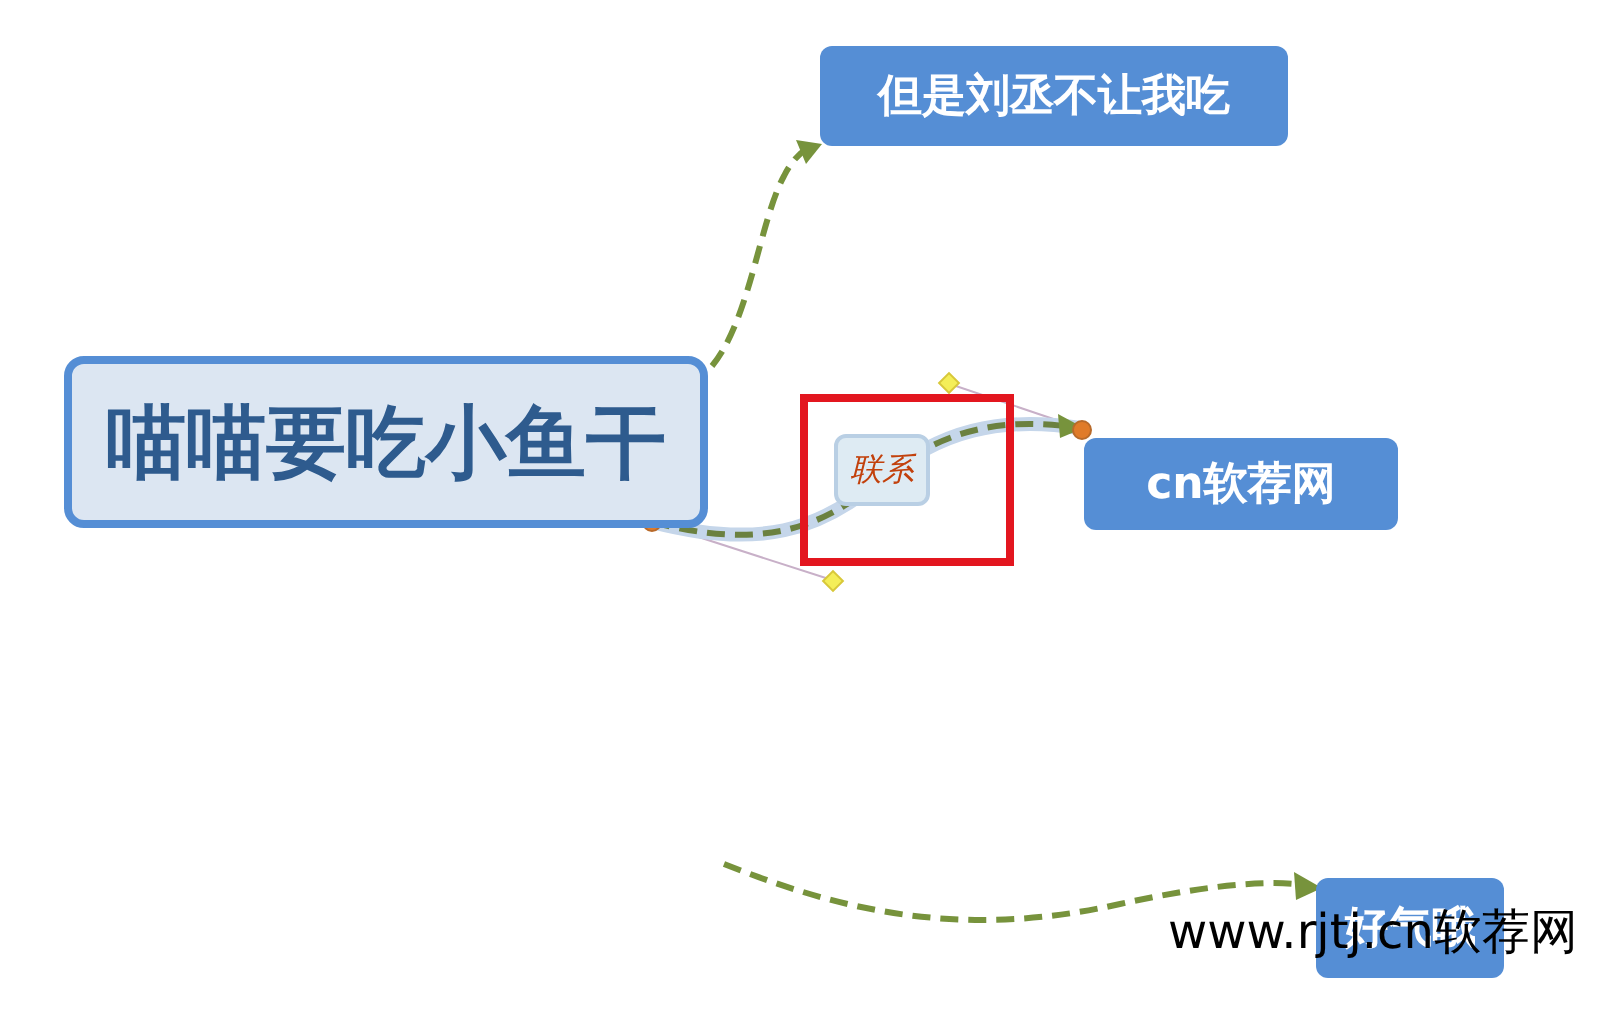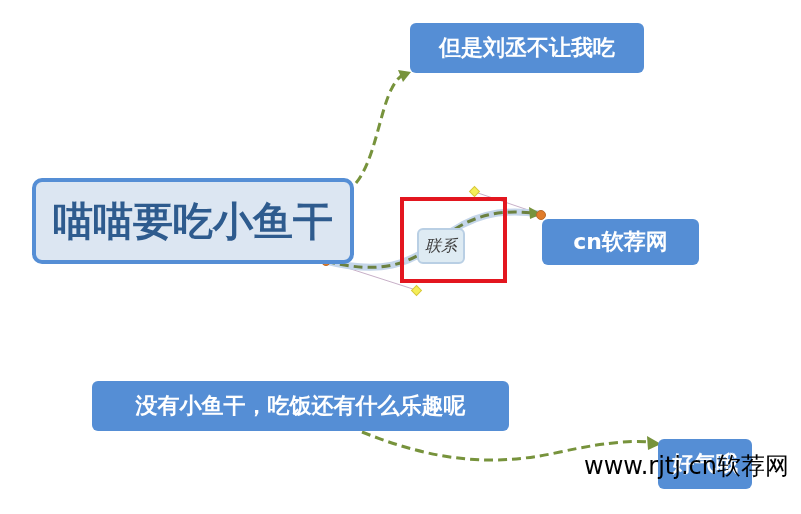--- a/index.html
+++ b/index.html
@@ -9,22 +9,22 @@
   svg.lines { position: absolute; left: 0; top: 0; }
   .node { position: absolute; box-sizing: border-box; display: flex; align-items: center; justify-content: center;
           color: #ffffff; font-weight: bold; white-space: nowrap; }
   .central { left: 32px; top: 178px; width: 322px; height: 86px; background: #dce6f2; border: 4px solid #558ed5;
              border-radius: 10px; color: #2e5b8e; font-size: 40px; }
   .sub { background: #558ed5; border-radius: 6px; font-size: 22px; }
   .n1 { left: 410px; top: 23px; width: 234px; height: 50px; }
   .n2 { left: 542px; top: 219px; width: 157px; height: 46px; }
   .n3 { left: 92px; top: 381px; width: 417px; height: 50px; }
   .n4 { left: 658px; top: 439px; width: 94px; height: 50px; }
-  .rel-label { position: absolute; left: 417px; top: 228px; width: 48px; height: 36px; box-sizing: border-box;
-               background: #deebf3; border: 2px solid #b9cfe4; border-radius: 6px; color: #404040;
+  .rel-label { position: absolute; left: 417px; top: 217px; width: 48px; height: 36px; box-sizing: border-box;
+               background: #deebf3; border: 2px solid #b9cfe4; border-radius: 6px; color: #c2410c;
                font-style: italic; font-size: 16px; display: flex; align-items: center; justify-content: center; }
   .sel-box { position: absolute; left: 400px; top: 197px; width: 107px; height: 86px; box-sizing: border-box;
              border: 4px solid #e3161f; }
   .watermark { position: absolute; left: 584px; top: 450px; font-size: 24px; color: #000000; font-family: "DejaVu Sans", sans-serif; }
 </style>
 </head>
 <body>
 
 <div class="canvas">
   <svg class="lines" width="801" height="514">
@@ -49,23 +49,20 @@
 
   <div class="node central">
     <span>喵喵要吃小鱼干</span>
   </div>
   <div class="node sub n1">
     <span>但是刘丞不让我吃</span>
   </div>
   <div class="node sub n2">
     <span>cn软荐网</span>
   </div>
-  <div class="node sub n3">
-    <span>没有小鱼干，吃饭还有什么乐趣呢</span>
-  </div>
   <div class="node sub n4">
     <span>好气哦</span>
   </div>
 
   <div class="rel-label">
     <span>联系</span>
   </div>
   <div class="sel-box"></div>
 
   <div class="watermark">www.rjtj.cn软荐网</div>

